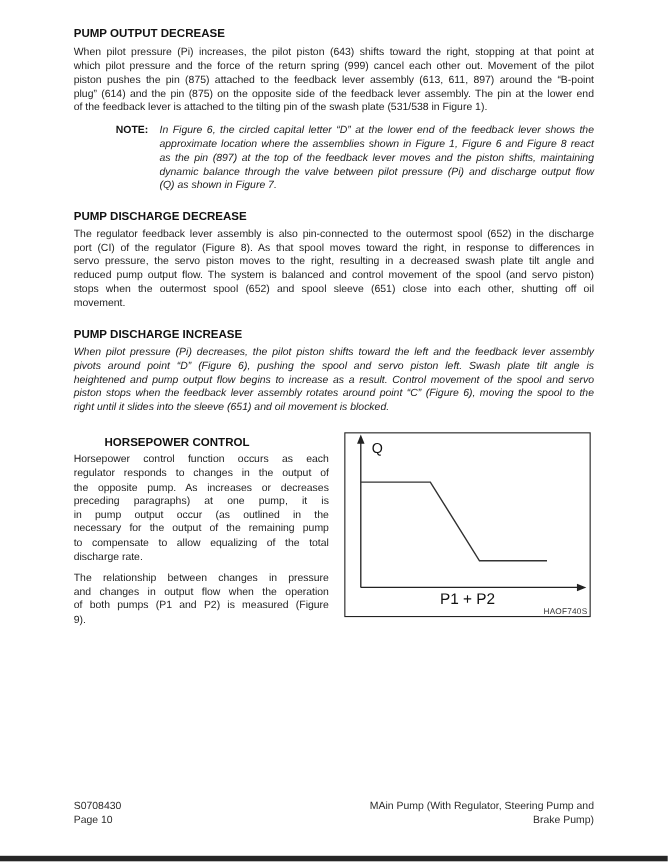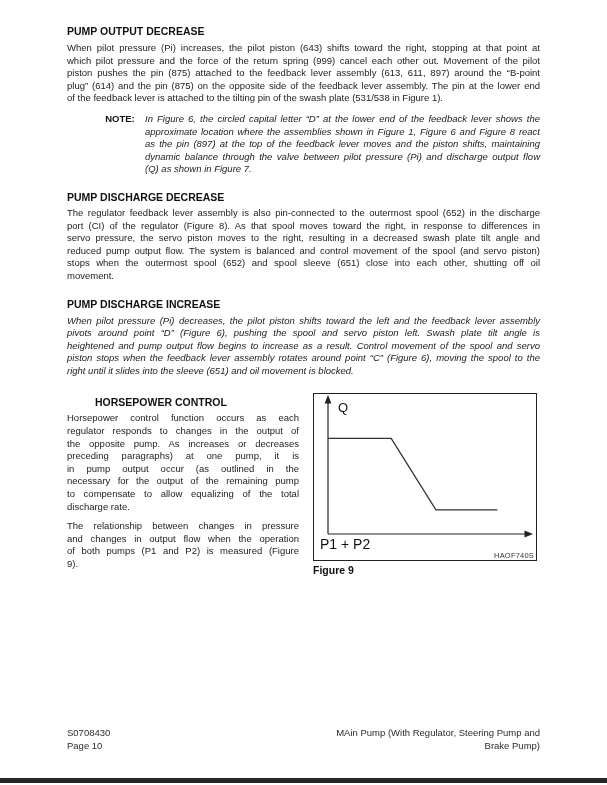--- a/index.html
+++ b/index.html
@@ -29,21 +29,21 @@
   .p3 { margin-top:4px;font-style:italic; }
   .h4 { margin-top:19px;padding-left:28px; }
   .col-para { width:232px; }
   .p4 { margin-top:3px; }
   .p5 { margin-top:7px; }
 
   .figure { position:absolute; left:313px; top:393px; width:224px; }
   .fig-box { position:relative; width:224px; height:168px; border:1px solid #222; background:#fff; }
   .fig-box svg { position:absolute; left:0; top:0; }
   .q-label { position:absolute; left:24px; top:6px; font-size:13px; color:#111; }
-  .x-label { position:absolute; left:6px; top:142px; width:210px; font-size:14px; color:#111; }
+  .x-label { position:absolute; left:6px; top:142px; width:210px; text-align:center; font-size:14px; color:#111; }
   .fig-code { position:absolute; right:2px; bottom:0px; font-size:7.5px; color:#333; letter-spacing:0.2px; }
   .fig-caption { margin-top:3px; font-size:10.5px; font-weight:bold; color:#111; }
 
   .footer-left { position:absolute; left:67px; top:726px; font-size:9.5px; line-height:13px; color:#2b2b2b; }
   .footer-right { position:absolute; right:67px; top:726px; font-size:9.5px; line-height:13px; color:#2b2b2b; text-align:right; }
   .footer-right .ln { white-space:nowrap; }
   .bottom-bar { position:absolute; left:0; top:778px; width:607px; height:5px; background:#262626; }
 </style>
 </head>
 <body>
@@ -115,21 +115,20 @@
       <line x1="14" y1="8" x2="14" y2="140" stroke="#222" stroke-width="1.2"></line>
       <polygon points="14,1 10.6,9.5 17.4,9.5" fill="#222"></polygon>
       <line x1="14" y1="140" x2="212" y2="140" stroke="#222" stroke-width="1.2"></line>
       <polygon points="219,140 210.5,136.6 210.5,143.4" fill="#222"></polygon>
       <polyline points="14.0,44.3 77.2,44.3 121.9,115.8 183.3,115.8" fill="none" stroke="#333" stroke-width="1.3"></polyline>
     </svg>
     <span class="q-label">Q</span>
     <span class="x-label">P1 + P2</span>
     <span class="fig-code">HAOF740S</span>
   </div>
-  <div class="fig-caption">Figure 9</div>
 </div>
 
 <div class="footer-left">
   <div class="ln">S0708430</div>
   <div class="ln">Page 10</div>
 </div>
 
 <div class="footer-right">
     <div class="ln">MAin Pump (With Regulator, Steering Pump and</div>
     <div class="ln">Brake Pump)</div>

